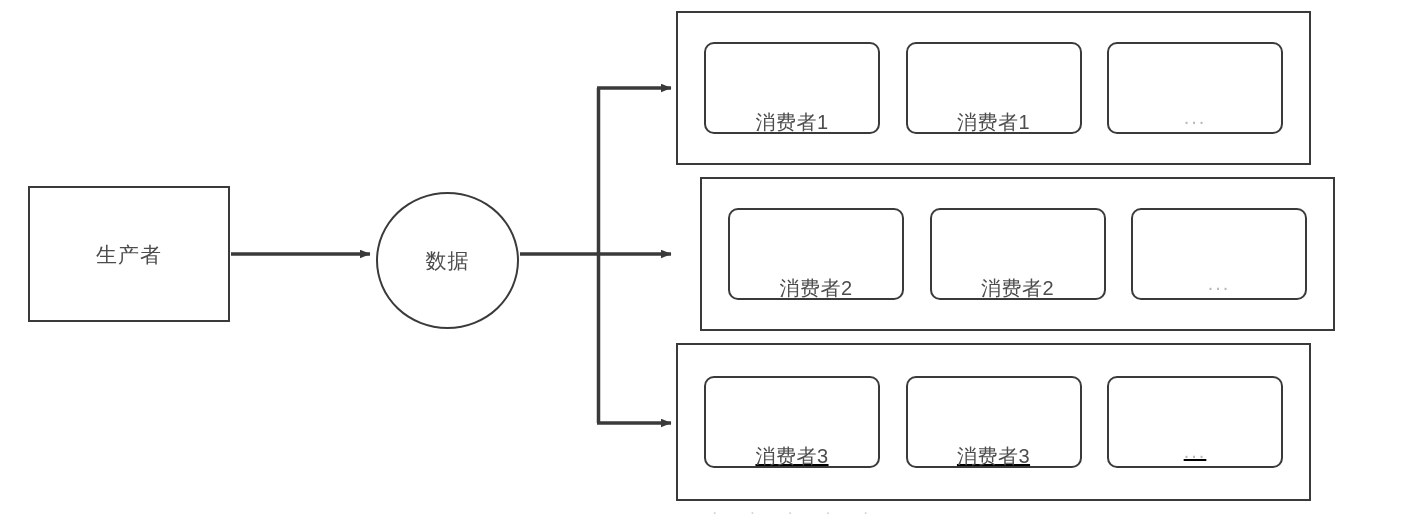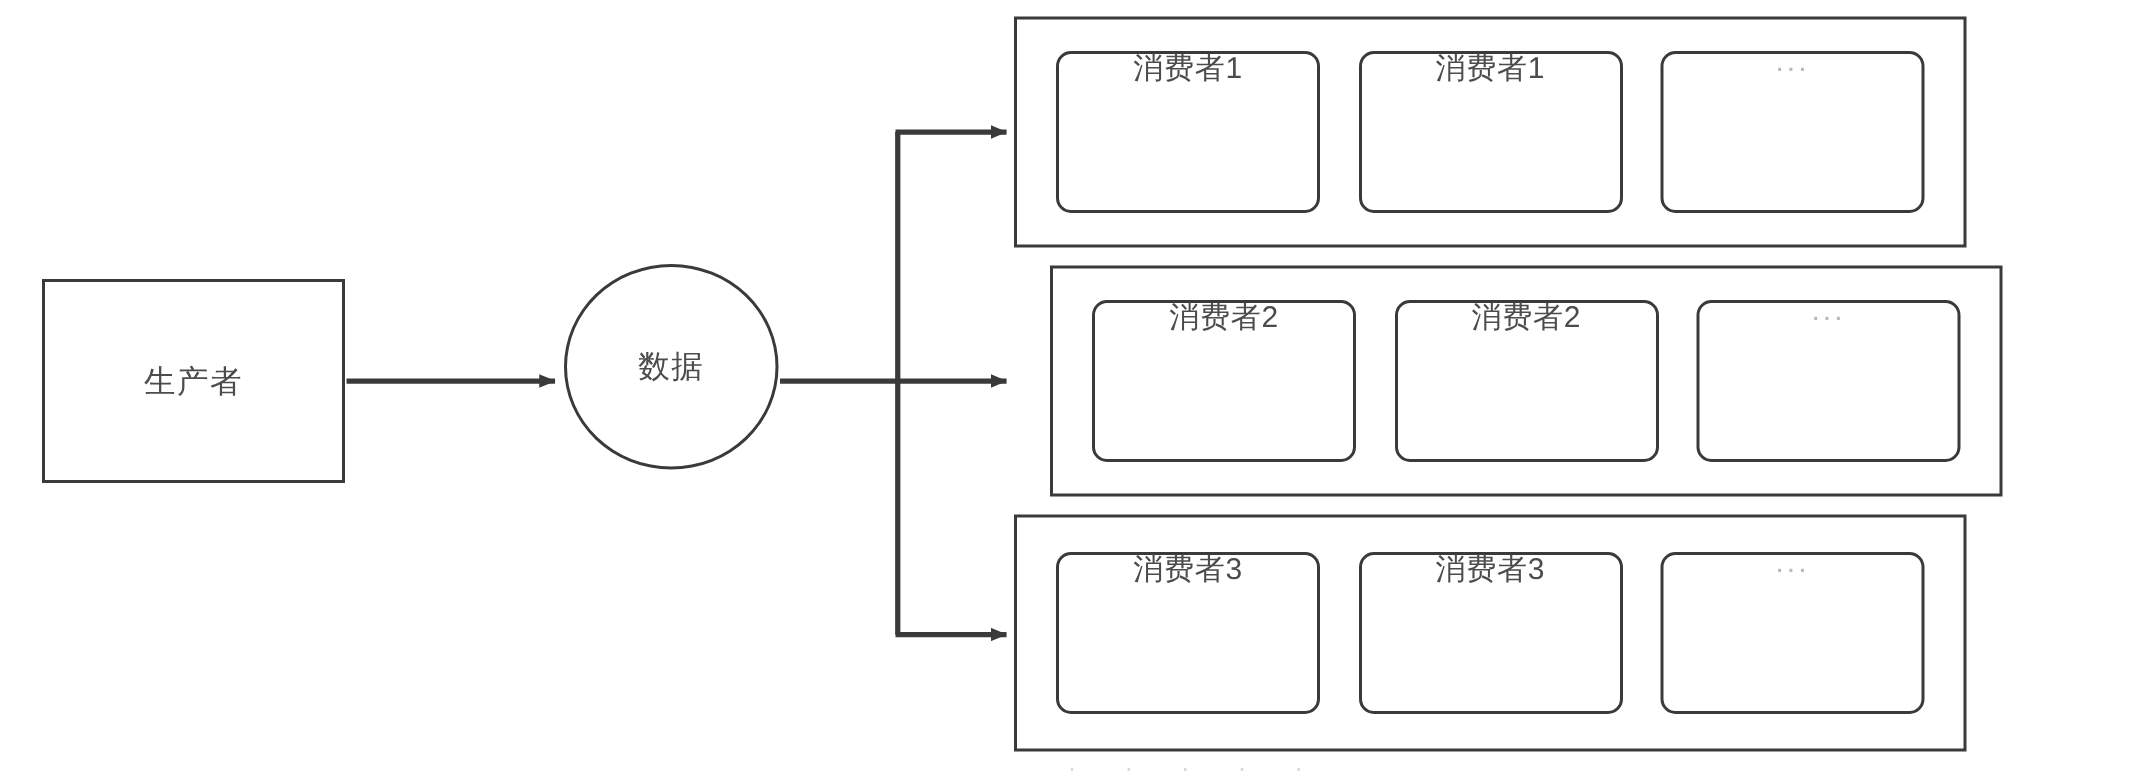--- a/index.html
+++ b/index.html
@@ -44,21 +44,21 @@
     font-size: 21px;
     color: #4c4c4c;
     letter-spacing: 1px;
     line-height: 1;
   }
 
   
   .node-circle {
     position: absolute;
     left: 376px;
-    top: 176px;
+    top: 192px;
     width: 143px;
     height: 137px;
     border: 2.5px solid #3a3a3a;
     border-radius: 50%;
     background: #ffffff;
     box-sizing: border-box;
     display: flex;
     align-items: center;
     justify-content: center;
   }
@@ -75,41 +75,41 @@
     left: 676px;
     width: 635px;
     border: 2.5px solid #3a3a3a;
     background: #ffffff;
     box-sizing: border-box;
     display: flex;
     align-items: center;
   }
   .group-box.g1 { top: 11px;  height: 154px; }
   .group-box.g2 { top: 177px; height: 154px; margin-left: 24px; }
-  .group-box.g3 { top: 343px; height: 158px; }
+  .group-box.g3 { top: 343px; height: 158px; text-decoration: underline; }
 
   .group-inner {
     display: flex;
     width: 100%;
     padding: 0 26px;
     box-sizing: border-box;
     justify-content: space-between;
     align-items: center;
   }
 
   
   .cell {
     width: 176px;
-    height: 108px;
+    height: 92px;
     border: 2.5px solid #3a3a3a;
     border-radius: 10px;
     background: #ffffff;
     box-sizing: border-box;
     display: flex;
-    align-items: flex-start;
+    align-items: flex-end;
     justify-content: center;
   }
   .cell .cell-label {
     font-size: 20px;
     color: #4c4c4c;
     letter-spacing: 0.5px;
     line-height: 1;
   }
   .cell.ellipsis .cell-label {
     font-size: 20px;

